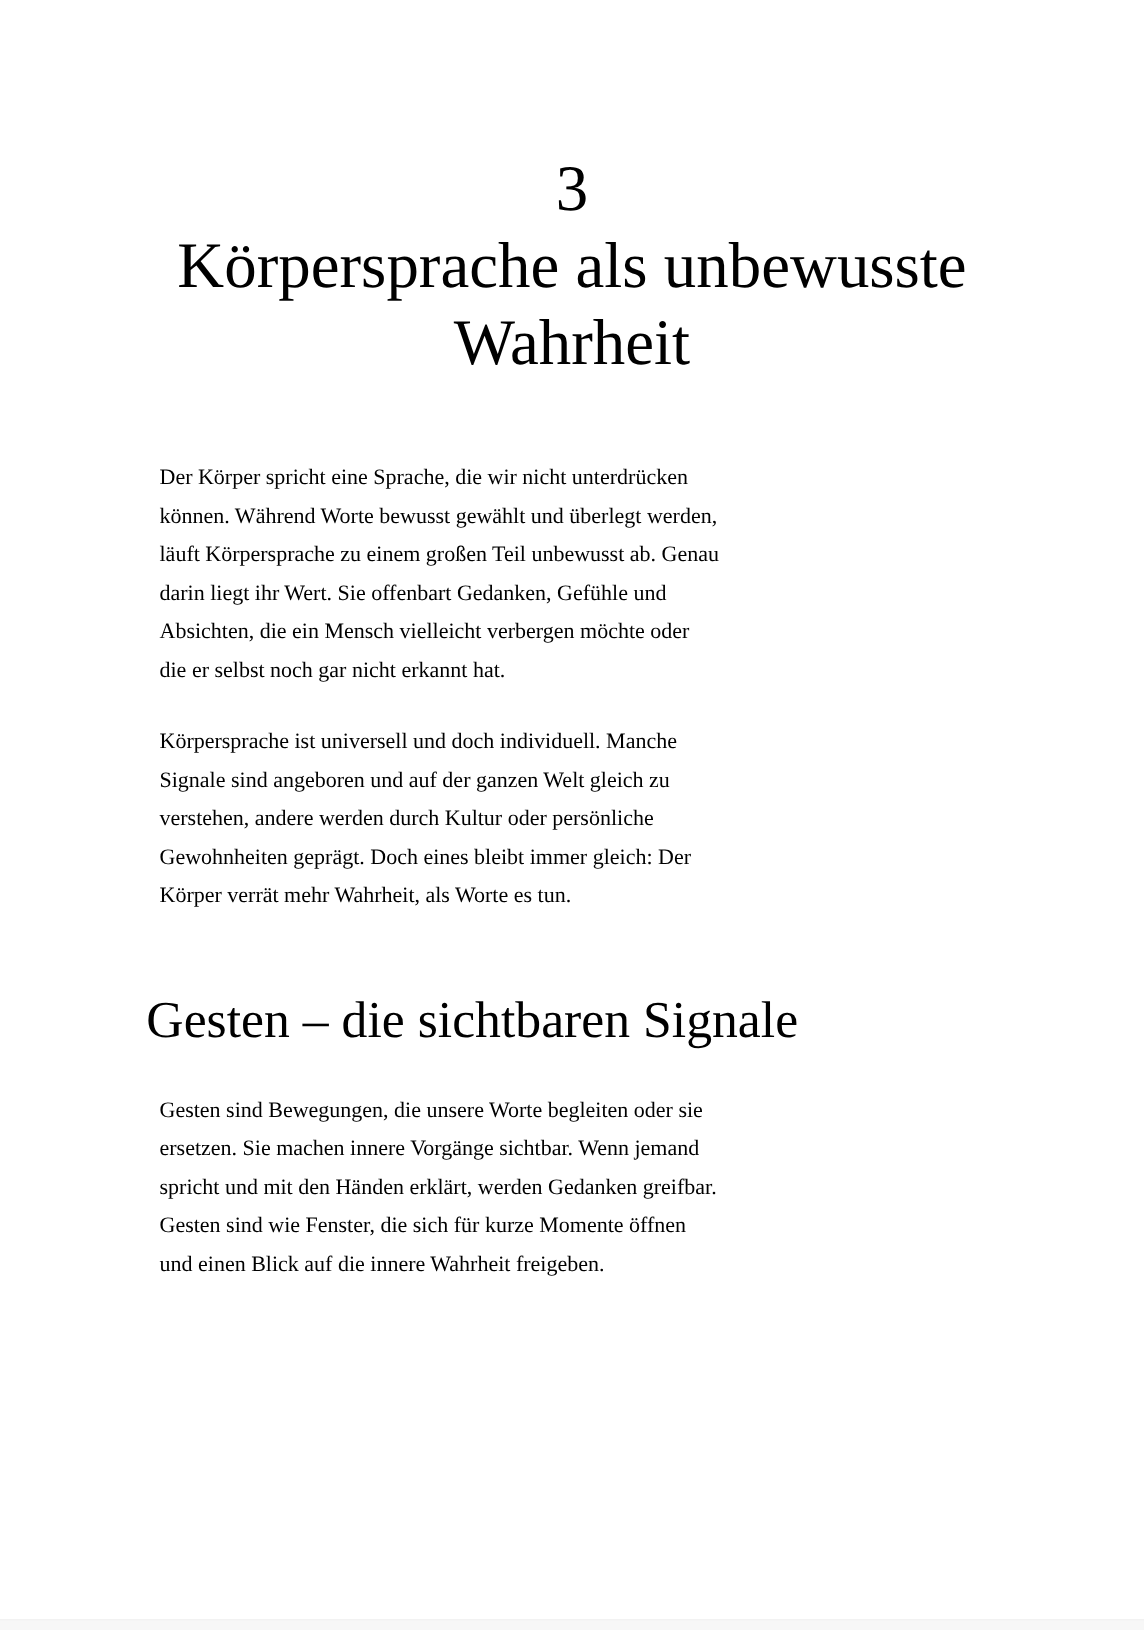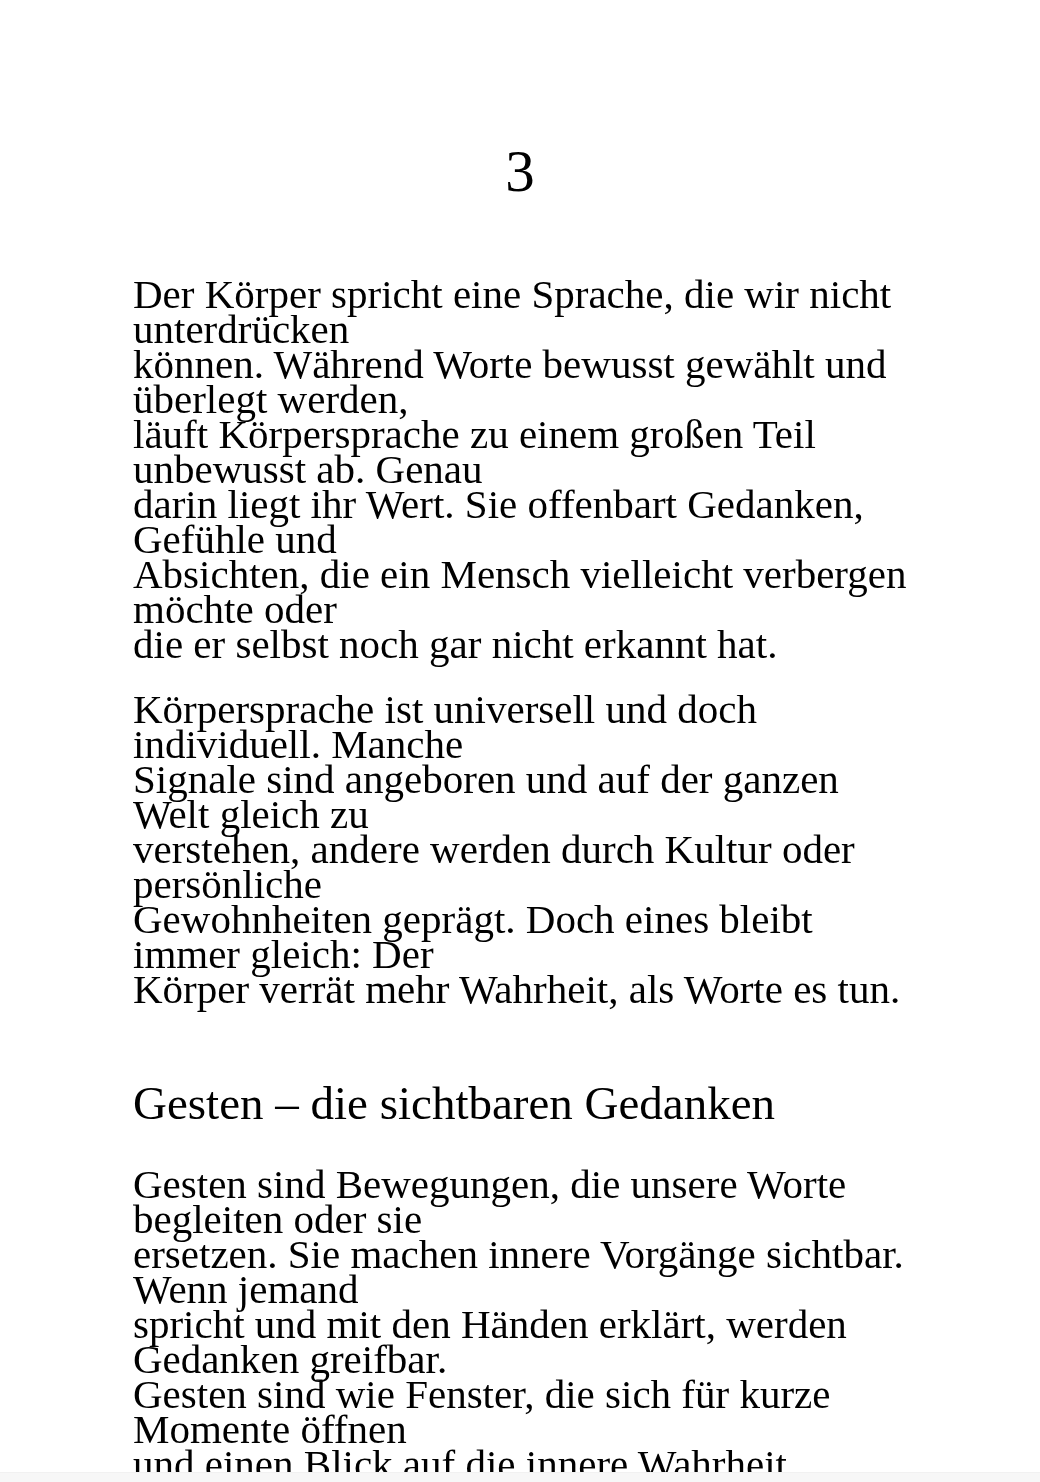--- a/index.html
+++ b/index.html
@@ -31,22 +31,22 @@
     font-weight: normal;
   }
   .chapter-title {
     margin: 0;
     font-size: 59px;
     line-height: 70px;
     font-weight: normal;
     white-space: pre-line;
   }
   .body-para {
-    margin: 0 0 30px 0;
-    font-size: 41px;
+    margin: 0 0 30px 12px;
+    font-size: 20px;
     line-height: 35px;
     white-space: pre-line;
   }
   .section-heading {
     margin: 68px 0 36px 0;
     font-size: 47px;
     line-height: 56px;
     font-weight: normal;
   }
   .bottom-edge {
@@ -60,37 +60,39 @@
   }
 </style>
 </head>
 <body>
 
 <div class="page">
   <div class="content">
 
     <header class="chapter-header">
       <div class="chapter-number">3</div>
+      <h1 class="chapter-title">Körpersprache als unbewusste
+Wahrheit</h1>
     </header>
 
     <p class="body-para">Der Körper spricht eine Sprache, die wir nicht unterdrücken
 können. Während Worte bewusst gewählt und überlegt werden,
 läuft Körpersprache zu einem großen Teil unbewusst ab. Genau
 darin liegt ihr Wert. Sie offenbart Gedanken, Gefühle und
 Absichten, die ein Mensch vielleicht verbergen möchte oder
 die er selbst noch gar nicht erkannt hat.</p>
 
     <p class="body-para">Körpersprache ist universell und doch individuell. Manche
 Signale sind angeboren und auf der ganzen Welt gleich zu
 verstehen, andere werden durch Kultur oder persönliche
 Gewohnheiten geprägt. Doch eines bleibt immer gleich: Der
 Körper verrät mehr Wahrheit, als Worte es tun.</p>
 
 
-    <h2 class="section-heading">Gesten – die sichtbaren Gedanken</h2>
+    <h2 class="section-heading">Gesten – die sichtbaren Signale</h2>
 
     <p class="body-para">Gesten sind Bewegungen, die unsere Worte begleiten oder sie
 ersetzen. Sie machen innere Vorgänge sichtbar. Wenn jemand
 spricht und mit den Händen erklärt, werden Gedanken greifbar.
 Gesten sind wie Fenster, die sich für kurze Momente öffnen
 und einen Blick auf die innere Wahrheit freigeben.</p>
 
   </div>
 
   <div class="bottom-edge"></div>

